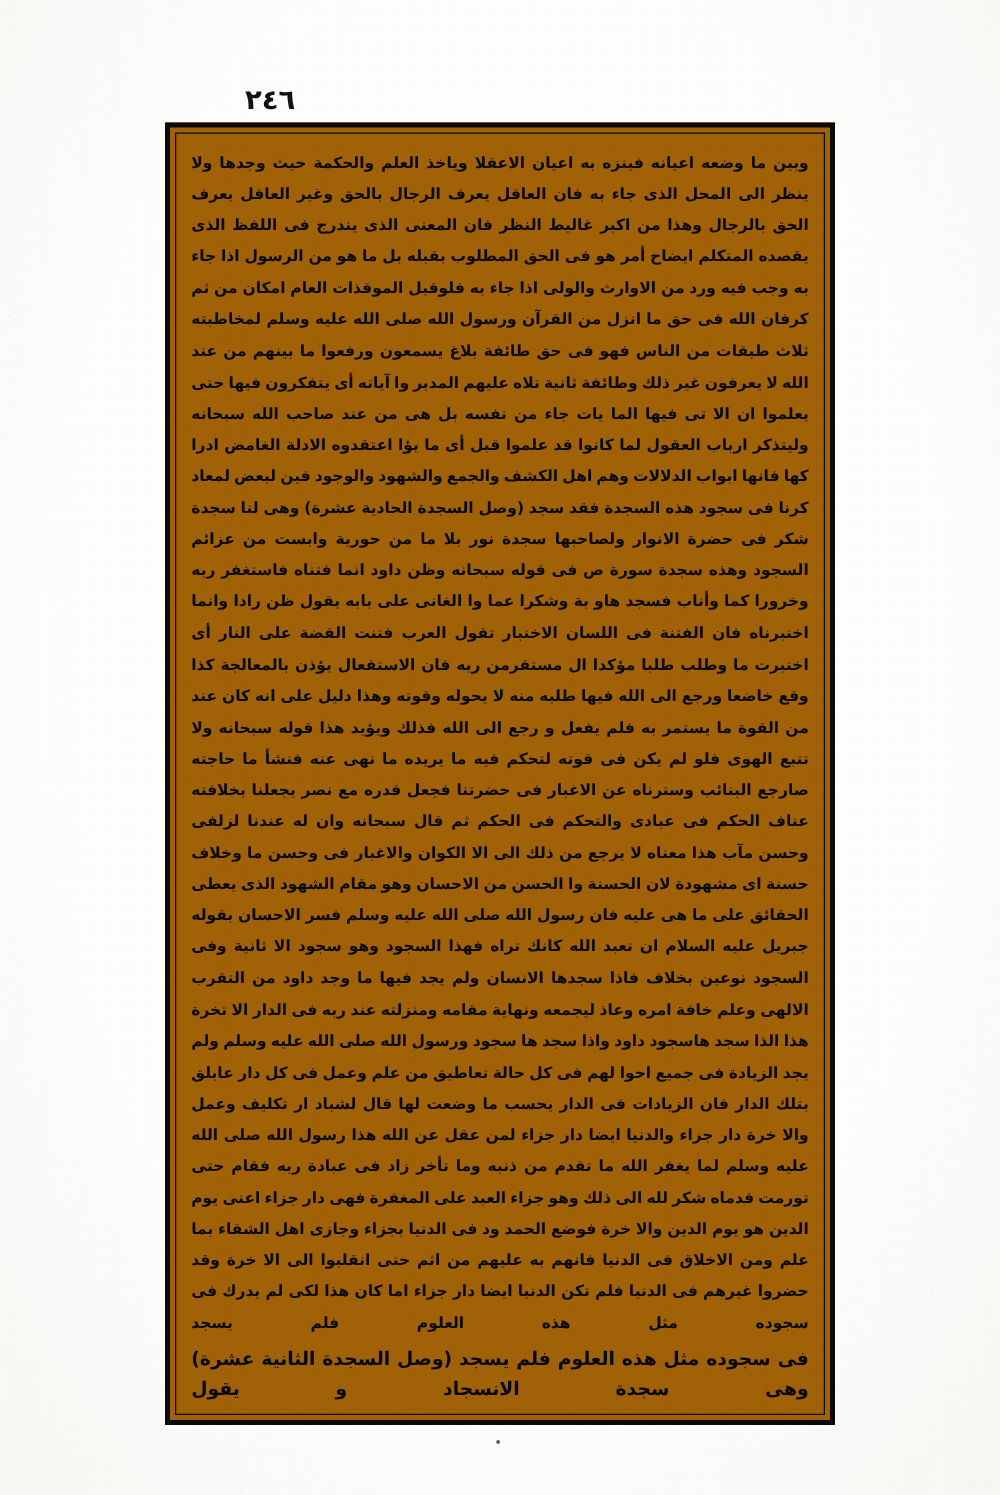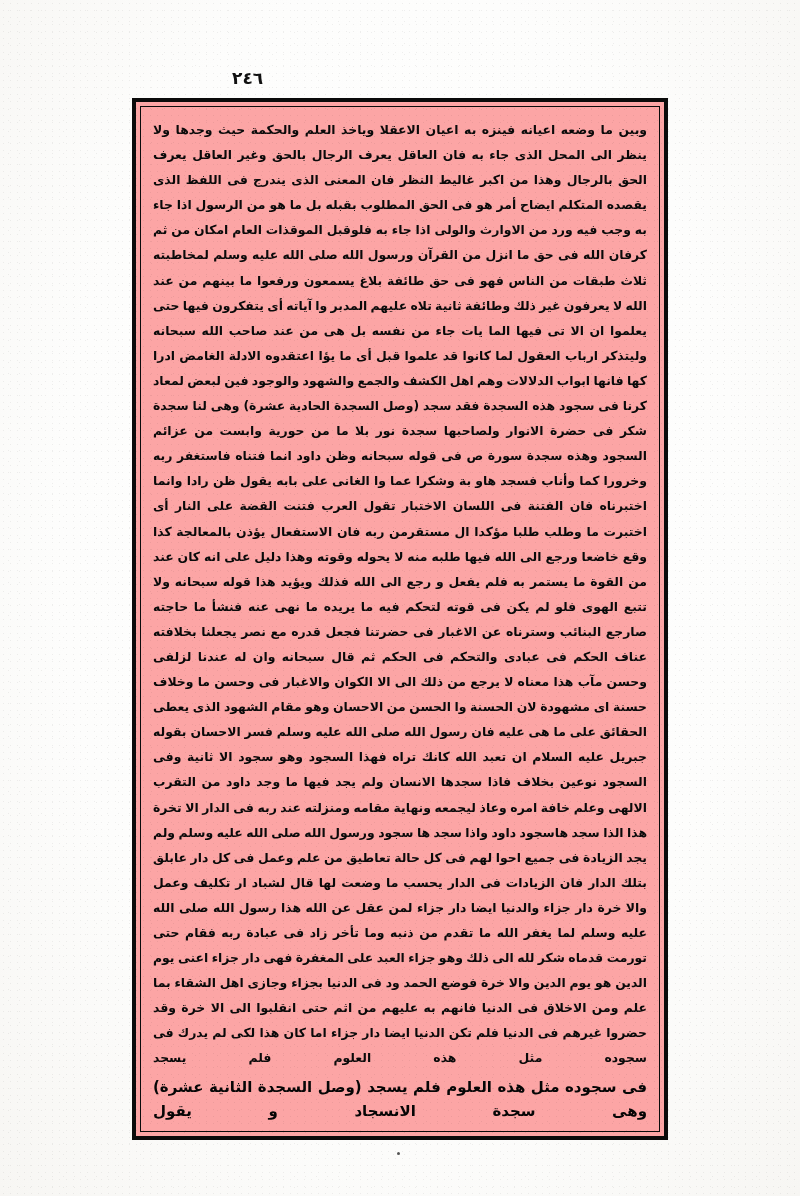--- a/index.html
+++ b/index.html
@@ -31,38 +31,37 @@
     background:
       radial-gradient(ellipse at 50% 45%, #ffffff 0%, #fdfdfc 60%, #f7f6f3 100%);
   }
 
   
   #page-number {
     position: absolute;
     left: 196px;
     top: 68px;
     font-family: "DejaVu Sans", sans-serif;
-    font-size: 17px;
+    font-size: 22px;
     font-weight: bold;
     color: #111;
     letter-spacing: 1px;
     direction: rtl;
     unicode-bidi: bidi-override;
-    margin-left: 36px;
   }
 
   
   #text-frame {
     position: absolute;
     left: 132px;
     top: 98px;
     width: 536px;
     height: 1042px;
     border: 4px solid #0b0b0b;
-    background: #fca5a5;
+    background: #a16207;
     box-sizing: border-box;
   }
   #text-frame-inner {
     position: absolute;
     left: 4px; top: 4px; right: 4px; bottom: 4px;
     border: 1px solid #0b0b0b;
     box-sizing: border-box;
   }
 
   

